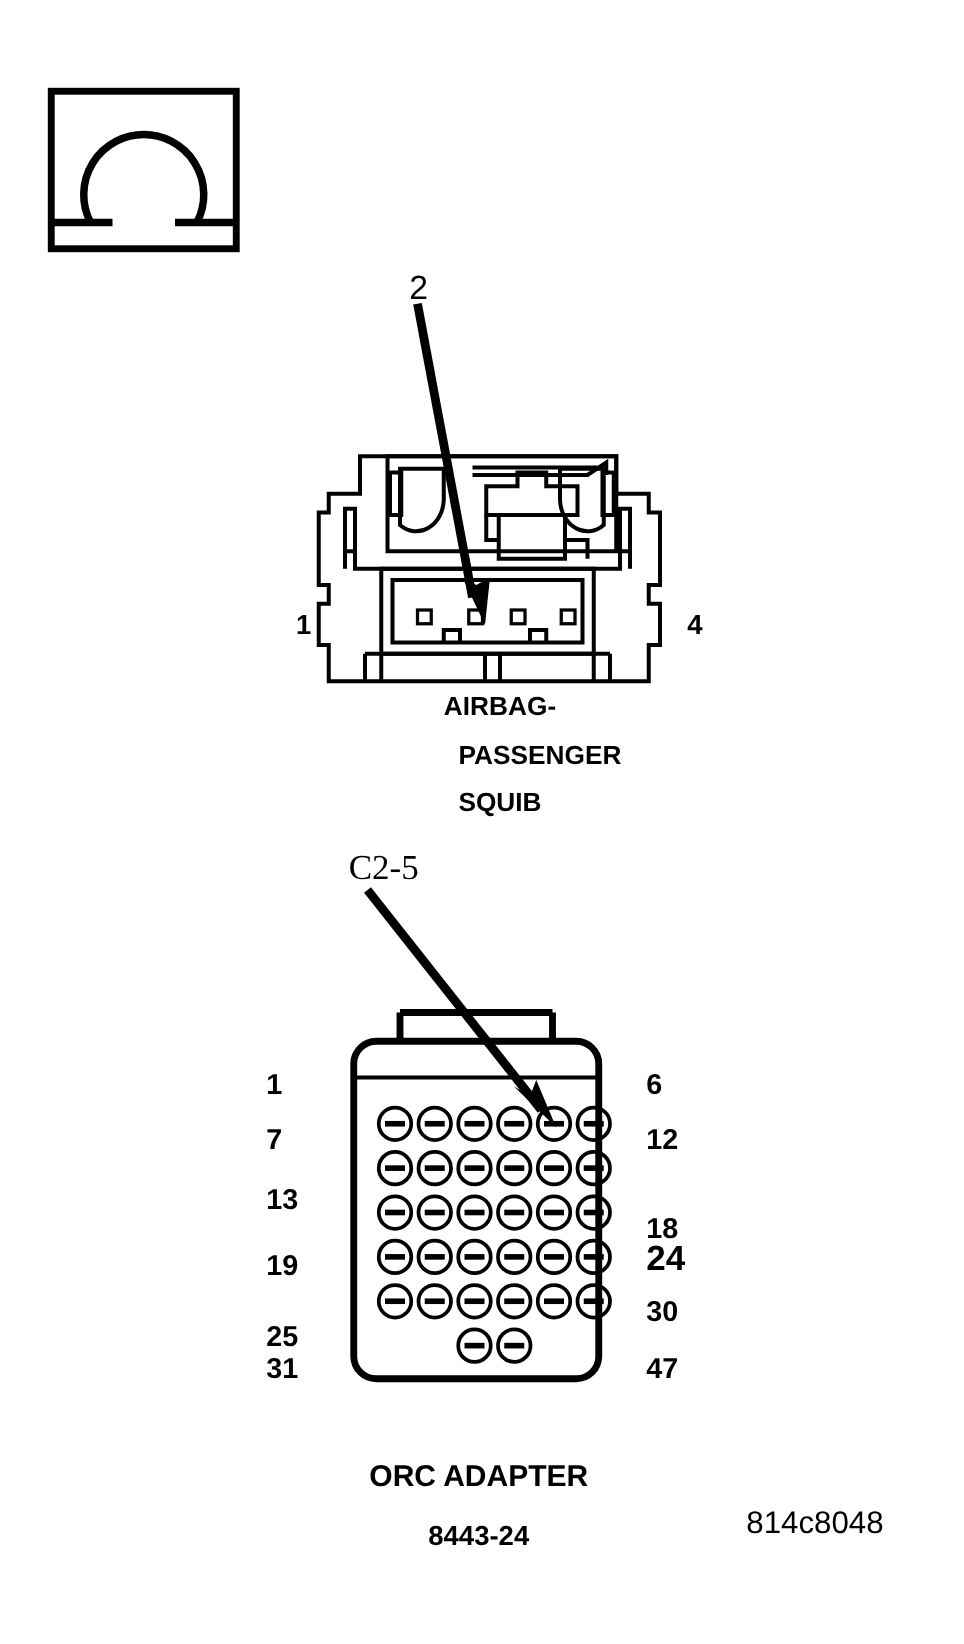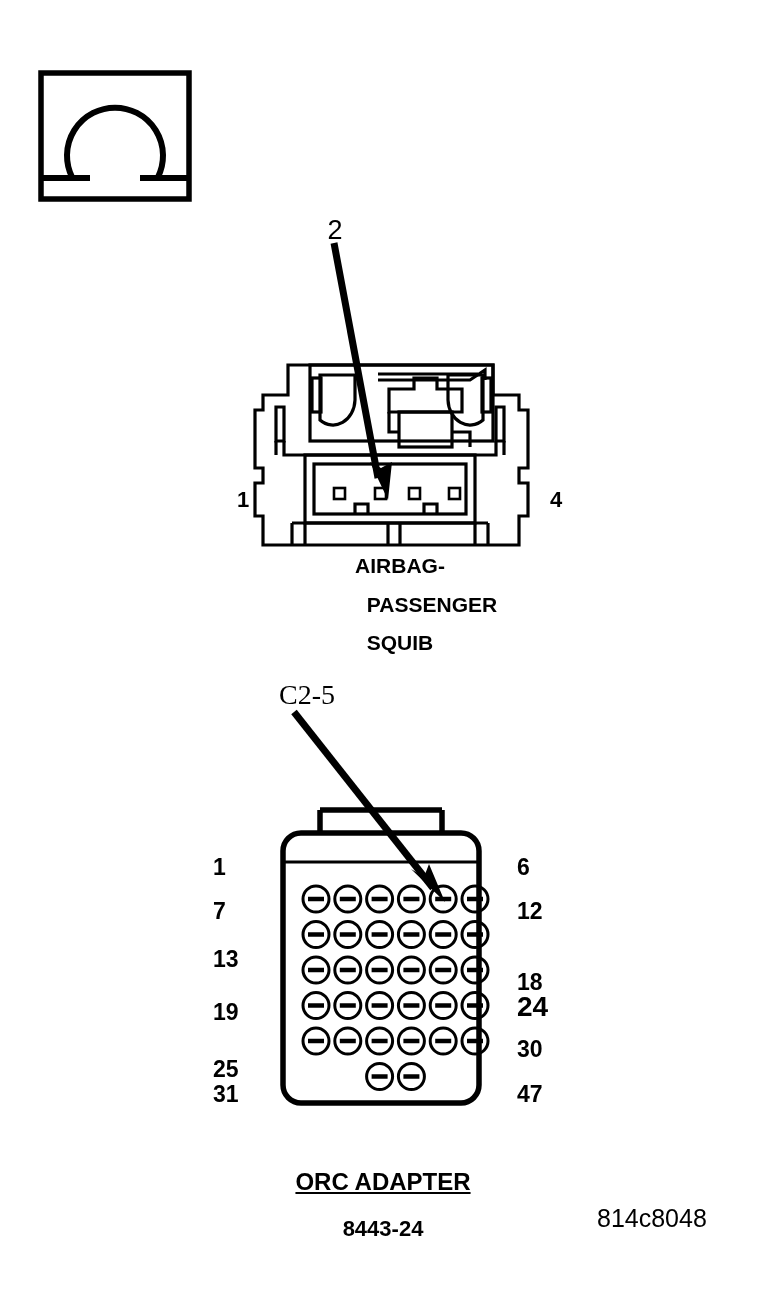--- a/index.html
+++ b/index.html
@@ -283,18 +283,18 @@
   <div class="lbl lbl-bold t-left" style="left:213px; top:1058px; font-size:23px;">25</div>
   <div class="lbl lbl-bold t-left" style="left:213px; top:1083px; font-size:23px;">31</div>
 
   <div class="lbl lbl-bold t-left" style="left:517px; top:856px; font-size:23px;">6</div>
   <div class="lbl lbl-bold t-left" style="left:517px; top:900px; font-size:23px;">12</div>
   <div class="lbl lbl-bold t-left" style="left:517px; top:948px; font-size:23px;margin-top:23px;">18</div>
   <div class="lbl lbl-bold t-left" style="left:517px; top:993px; font-size:28px;">24</div>
   <div class="lbl lbl-bold t-left" style="left:517px; top:1038px; font-size:23px;">30</div>
   <div class="lbl lbl-bold t-left" style="left:517px; top:1083px; font-size:23px;">47</div>
 
-  <div class="lbl lbl-bold t-center" style="left:383px; top:1170px; font-size:24px;text-decoration:underline;">ORC ADAPTER</div>
+  <div class="lbl lbl-bold t-center" style="left:383px; top:1170px; font-size:24px;">ORC ADAPTER</div>
   <div class="lbl lbl-bold t-center" style="left:383px; top:1218px; font-size:22px;">8443-24</div>
 
   <div class="lbl lbl-reg t-left" style="left:597px; top:1206px; font-size:25px;">814c8048</div>
 
 </div>
 
 </body></html>

